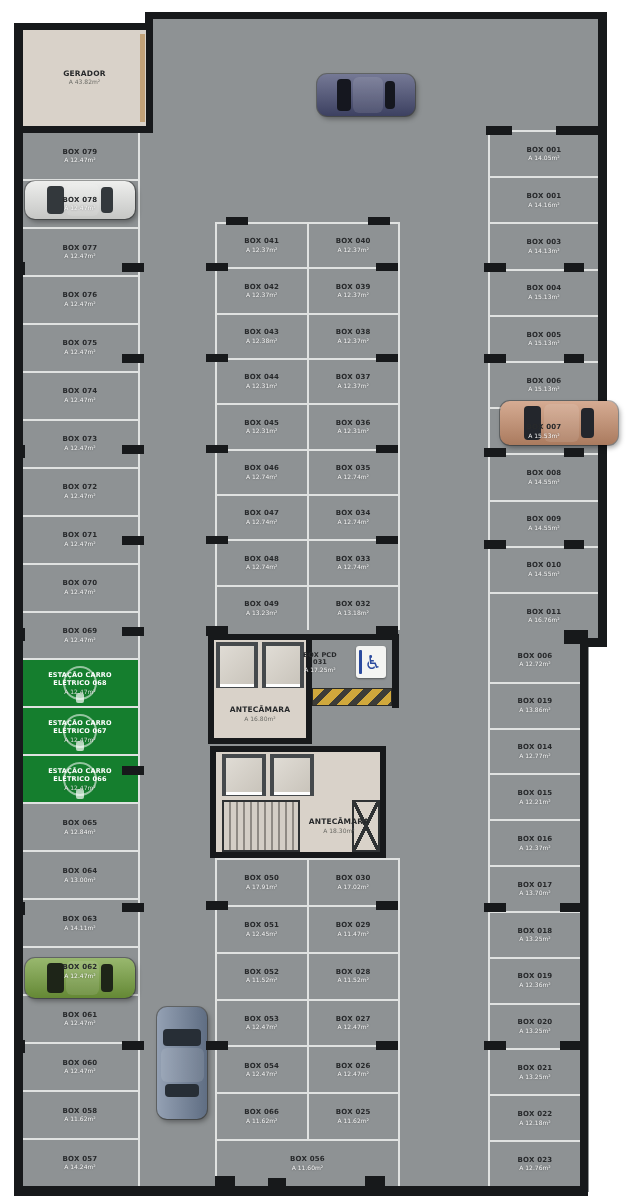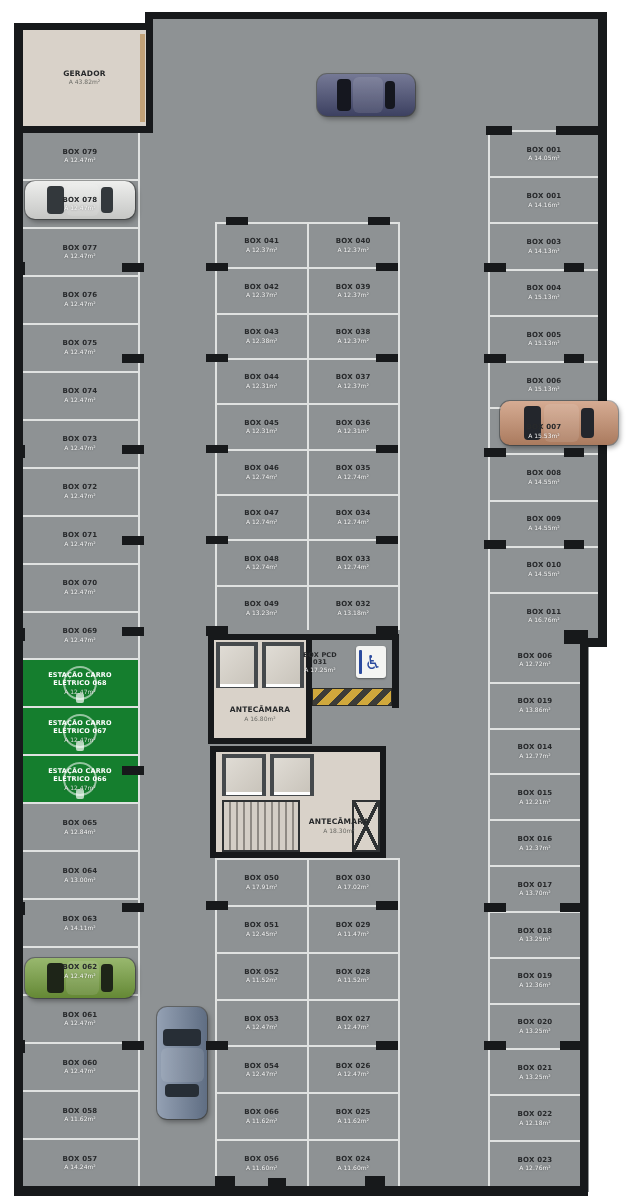--- a/index.html
+++ b/index.html
@@ -315,24 +315,20 @@
           <div class="ar">A 11.62m²</div>
         </div>
         <div class="stall">
           <div class="lbl">BOX 025</div>
           <div class="ar">A 11.62m²</div>
         </div>
       </div>
       <div class="pair-row">
         <div class="stall">
           <div class="lbl">BOX 056</div>
-          <div class="ar">A 11.60m²</div>
-        </div>
-        <div class="stall">
-          <div class="lbl">BOX 024</div>
           <div class="ar">A 11.60m²</div>
         </div>
       </div>
     </div>
 
   <div id="right-upper" class="stall-col" style="left:488px;top:130px;width:110px;height:508px;border-left:2px solid var(--line);border-top:2px solid var(--line);box-sizing:border-box;">
       <div class="stall">
         <div class="lbl">BOX 001</div>
         <div class="ar">A 14.05m²</div>
       </div>

